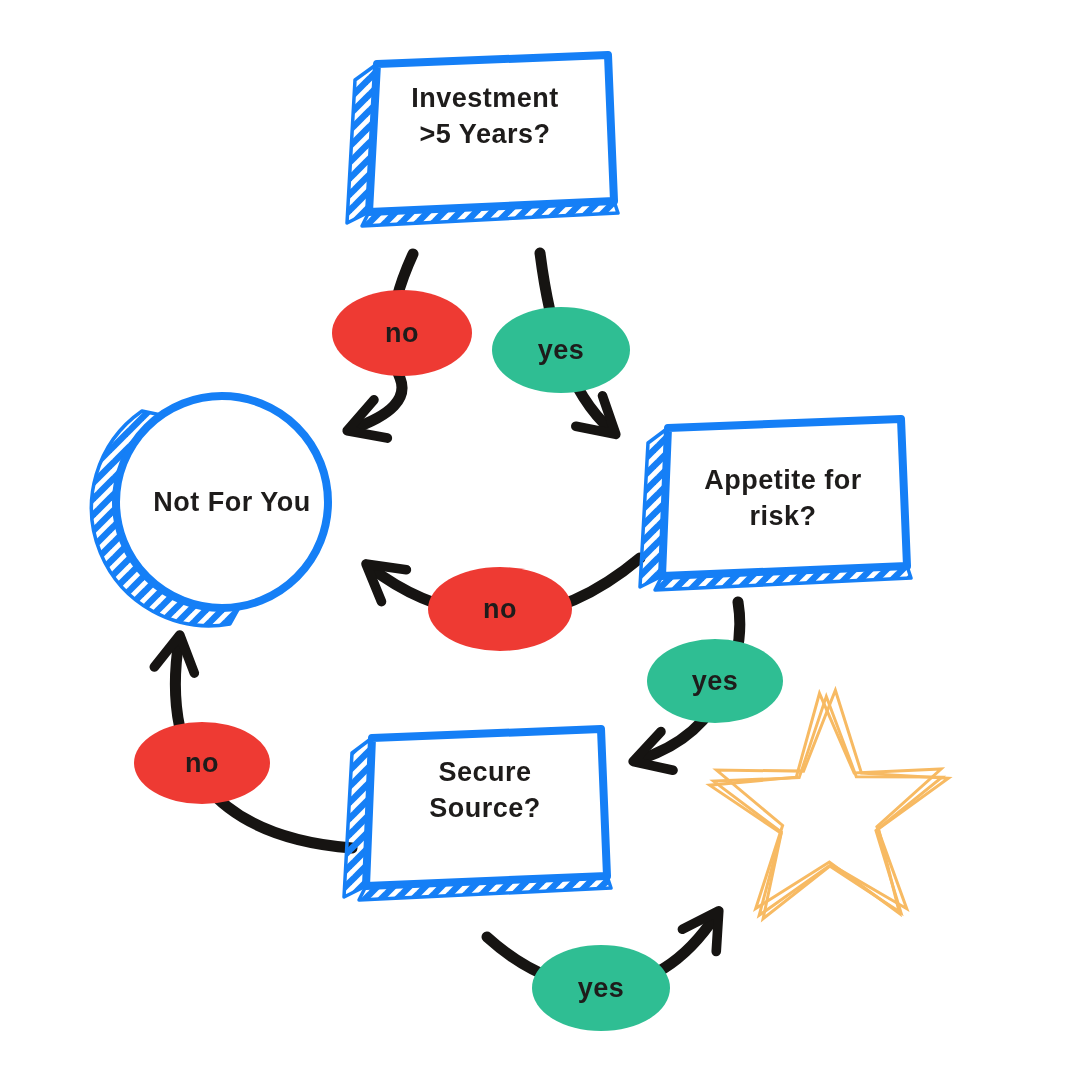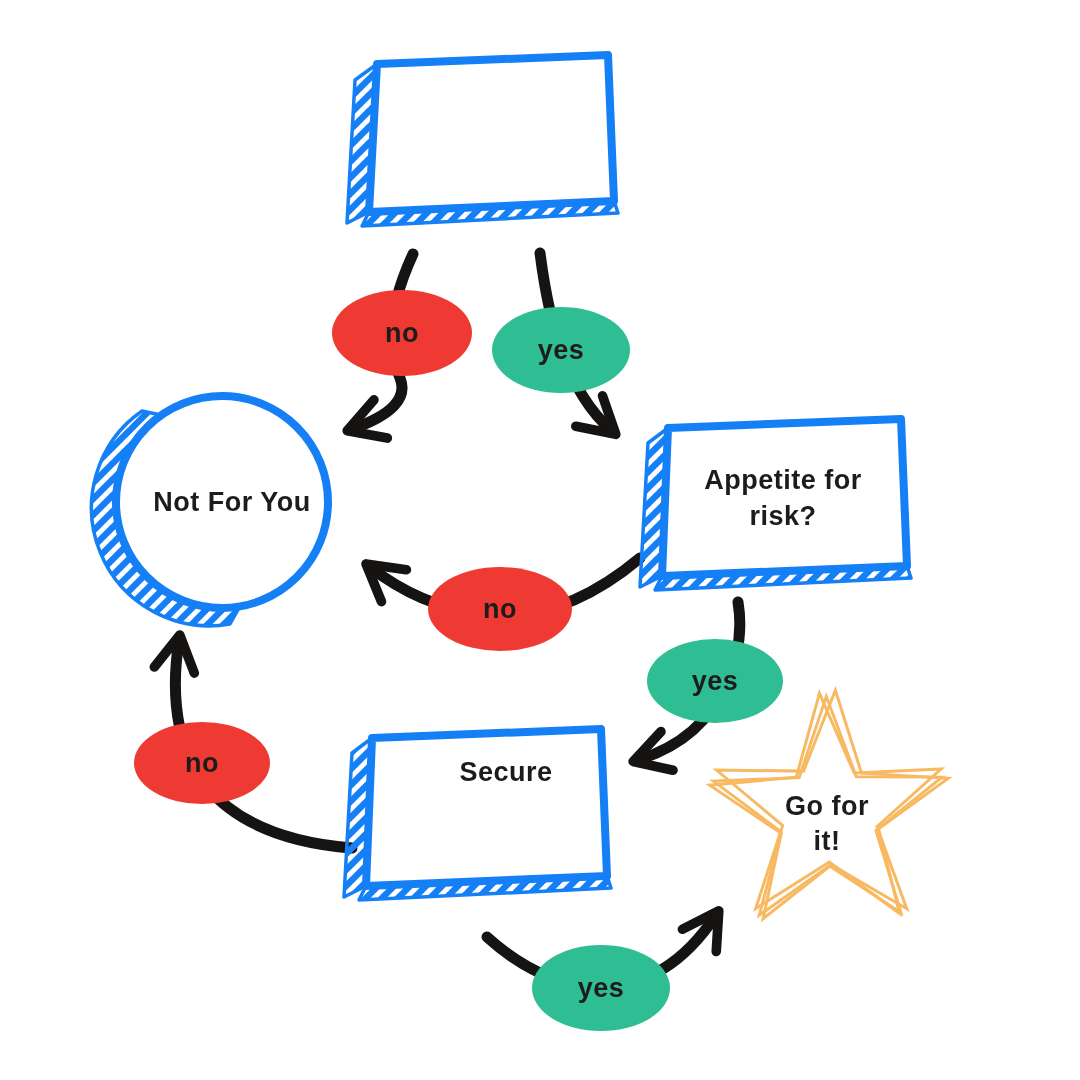--- a/index.html
+++ b/index.html
@@ -102,37 +102,36 @@
       <ellipse class="red-ellipse" cx="402" cy="333" rx="70" ry="43"></ellipse>
       <ellipse class="green-ellipse" cx="561" cy="350" rx="69" ry="43"></ellipse>
       <ellipse class="red-ellipse" cx="500" cy="609" rx="72" ry="42"></ellipse>
       <ellipse class="green-ellipse" cx="715" cy="681" rx="68" ry="42"></ellipse>
       <ellipse class="red-ellipse" cx="202" cy="763" rx="68" ry="41"></ellipse>
       <ellipse class="green-ellipse" cx="601" cy="988" rx="69" ry="43"></ellipse>
     </g>
   </svg>
 
   <div class="lbl node-label" style="left:355px; top:80px; width:260px;">
+    <div>Investment</div>
+    <div>&gt;5 Years?</div>
   </div>
 
   <div class="lbl node-label" style="left:653px; top:462px; width:260px;">
     <div>Appetite for</div>
     <div>risk?</div>
   </div>
 
   <div class="lbl node-label" style="left:122px; top:484px; width:220px;">Not For You</div>
 
-  <div class="lbl node-label" style="left:376px; top:754px; width:260px;">
+  <div class="lbl node-label" style="left:355px; top:754px; width:260px;">
     <div>Secure</div>
+    <div>Source?</div>
   </div>
 
-  <div class="lbl node-label" style="left:727px; top:789px; width:200px; line-height:35px;">
-    <div>Go for</div>
-    <div>it!</div>
-  </div>
 
   <div class="lbl edge-label" style="left:342px; top:316px; width:120px;">no</div>
   <div class="lbl edge-label" style="left:501px; top:333px; width:120px;">yes</div>
   <div class="lbl edge-label" style="left:440px; top:592px; width:120px;">no</div>
   <div class="lbl edge-label" style="left:655px; top:664px; width:120px;">yes</div>
   <div class="lbl edge-label" style="left:142px; top:746px; width:120px;">no</div>
   <div class="lbl edge-label" style="left:541px; top:971px; width:120px;">yes</div>
 
 </div>
 

